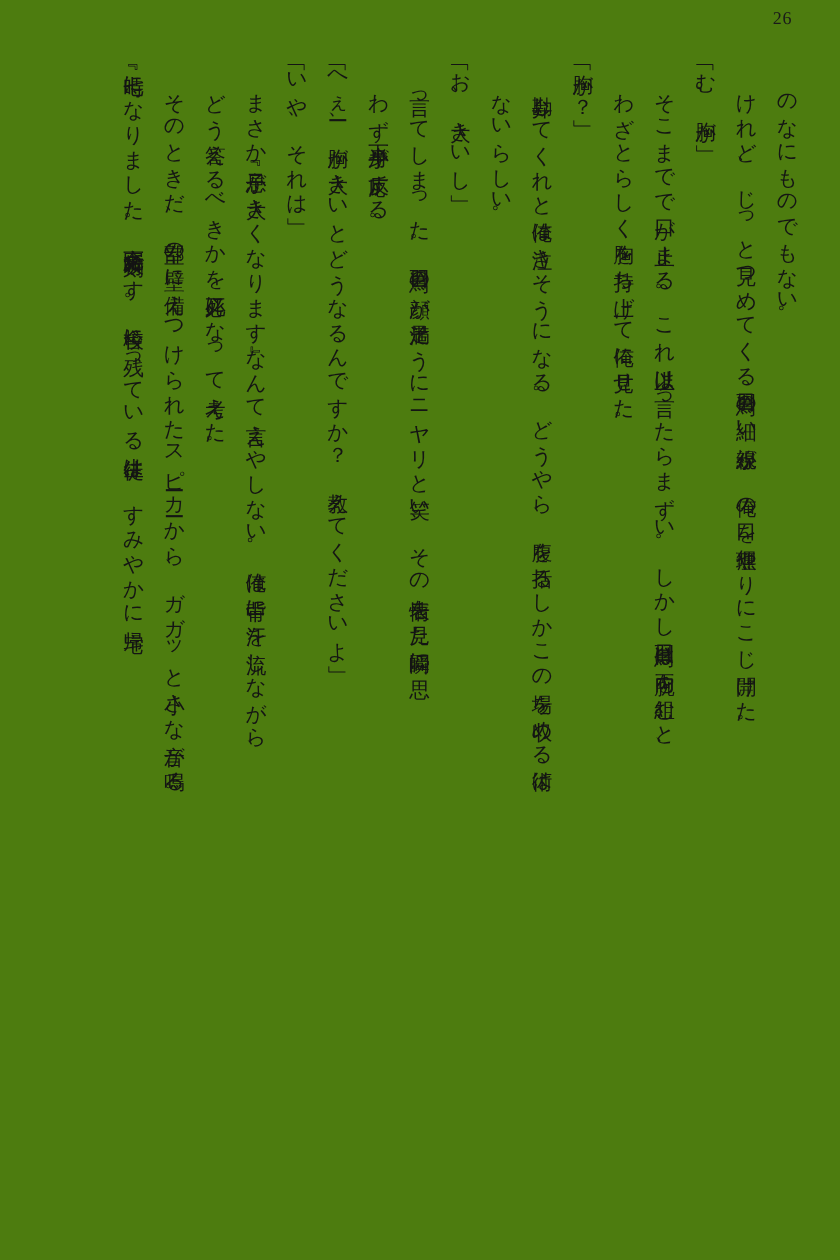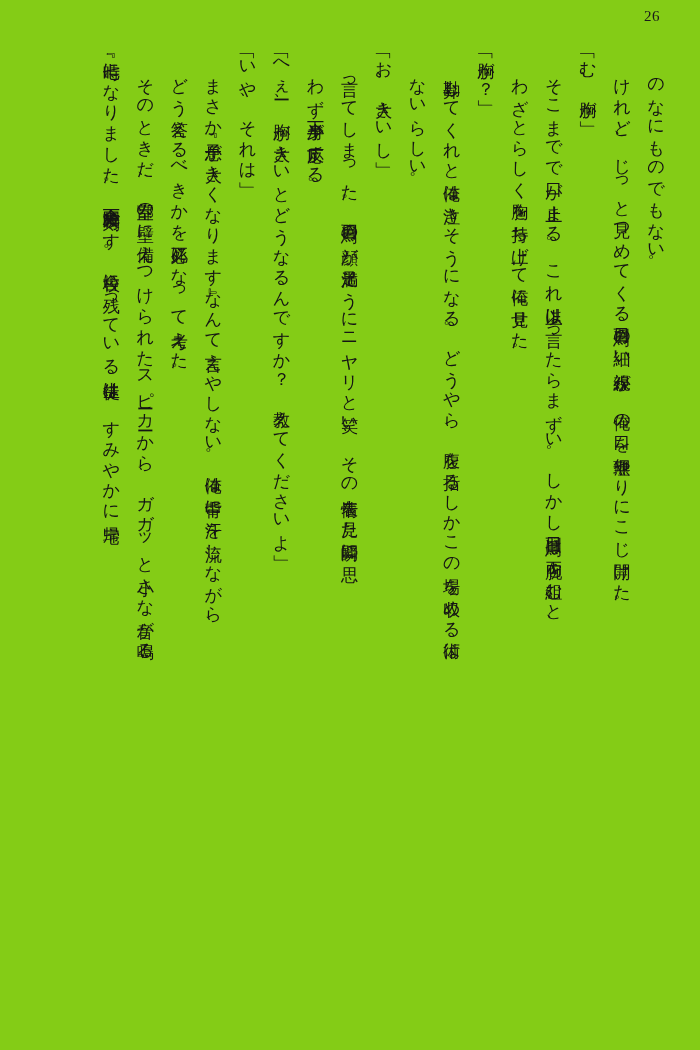--- a/index.html
+++ b/index.html
@@ -13,21 +13,21 @@
     font-family: "Liberation Serif", "DejaVu Serif", serif;
     color: #111111;
     position: relative;
     overflow: hidden;
   }
   .page {
     position: relative;
     width: 700px;
     height: 1050px;
     box-sizing: border-box;
-    background: #84cc16;
+    background: #4d7c0f;
   }
   
   .page-number {
     position: absolute;
     top: 8px;
     right: 40px;
     font-size: 15px;
     letter-spacing: 0.5px;
     color: #1a1a1a;
     font-family: "Liberation Serif", "DejaVu Serif", serif;

